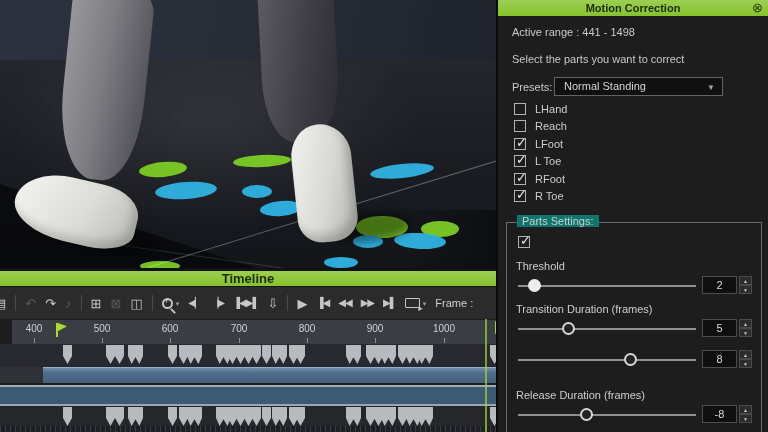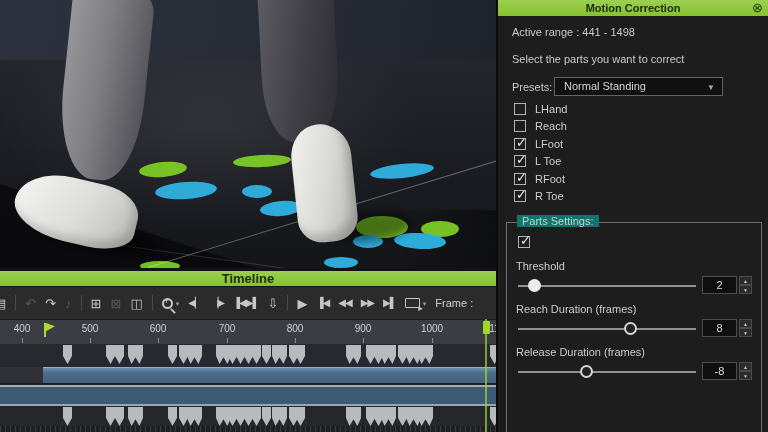--- a/index.html
+++ b/index.html
@@ -54,21 +54,21 @@
   .tb-ic.half { margin-left:-8px; }
   .tb-sm { font-size:10px; letter-spacing:-1px; }
   .caret { font-size:7px; color:#9a9a9a; margin-left:3px; }
   .tsep { width:1px; height:16px; background:#4a4a4a; flex:none; }
   .mag { position:relative; width:11px; height:11px; border:2px solid #c6c6c6; border-radius:50%; }
   .mag::before { content:"+"; position:absolute; left:0px; top:-3px; font-size:9px; color:#c6c6c6; }
   .mag::after { content:""; position:absolute; left:8px; top:8px; width:2px; height:6px; background:#c6c6c6; transform:rotate(-45deg); }
   .rarrow { position:relative; width:15px; height:10px; border:1px solid #c6c6c6; border-radius:1px; }
   .rarrow::after { content:"▸"; position:absolute; right:-4px; bottom:-6px; font-size:9px; color:#c6c6c6; }
   .tb-text { color:#cfcfcf; font-size:11px; white-space:nowrap; }
-  .ruler { position:absolute; left:0; top:319px; width:496px; height:25px; background:#3a3d43; border-top:1px solid #1c1c1c; }
+  .ruler { position:absolute; left:12px; top:319px; width:496px; height:25px; background:#3a3d43; border-top:1px solid #1c1c1c; }
   .rlabel { position:absolute; top:3px; transform:translateX(-50%); font-size:10px; color:#ced1d4; }
   .rtick { position:absolute; bottom:1px; width:1px; height:5px; background:#8c9095; }
   .flag-pole { position:absolute; top:3px; width:2px; height:14px; background:#a9da2f; }
   .flag-pennant { position:absolute; top:3px; width:9px; height:9px; background:#a9da2f;
     clip-path:polygon(0 0,100% 35%,0 92%); }
   .ph-head { position:absolute; top:1px; width:7px; height:13px; background:#9fd62b; border-radius:1px; }
   .ph-line { position:absolute; top:319px; width:2px; height:113px; background:rgba(158,213,44,.7); }
   .track1 { position:absolute; left:0; top:344px; width:496px; height:23px; background:#27292e; }
   .track2 { position:absolute; left:0; top:406px; width:496px; height:20px; background:#25272b; }
   .kf { position:absolute; top:1px; width:9px; height:19px; background:#b8bbbd;
@@ -317,21 +317,32 @@
             <div class="strack"></div>
             <div class="shandle filled" style="left: 12.02px;"></div>
             <div class="valbox">2</div>
             <div class="spinner">
               <div class="spin-btn">▲</div>
               <div class="spin-btn">▼</div>
             </div>
           </div>
         </div>
         <div class="sblock">
-          <div class="slabel">Reach Duration (frames)</div>
+          <div class="slabel">Transition Duration (frames)</div>
+          <div class="srow">
+            <div class="strack"></div>
+            <div class="shandle hollow" style="left: 45.84px;"></div>
+            <div class="valbox">5</div>
+            <div class="spinner">
+              <div class="spin-btn">▲</div>
+              <div class="spin-btn">▼</div>
+            </div>
+          </div>
+        </div>
+        <div class="sblock">
           <div class="srow">
             <div class="strack"></div>
             <div class="shandle hollow" style="left: 108.14px;"></div>
             <div class="valbox">8</div>
             <div class="spinner">
               <div class="spin-btn">▲</div>
               <div class="spin-btn">▼</div>
             </div>
           </div>
         </div>

